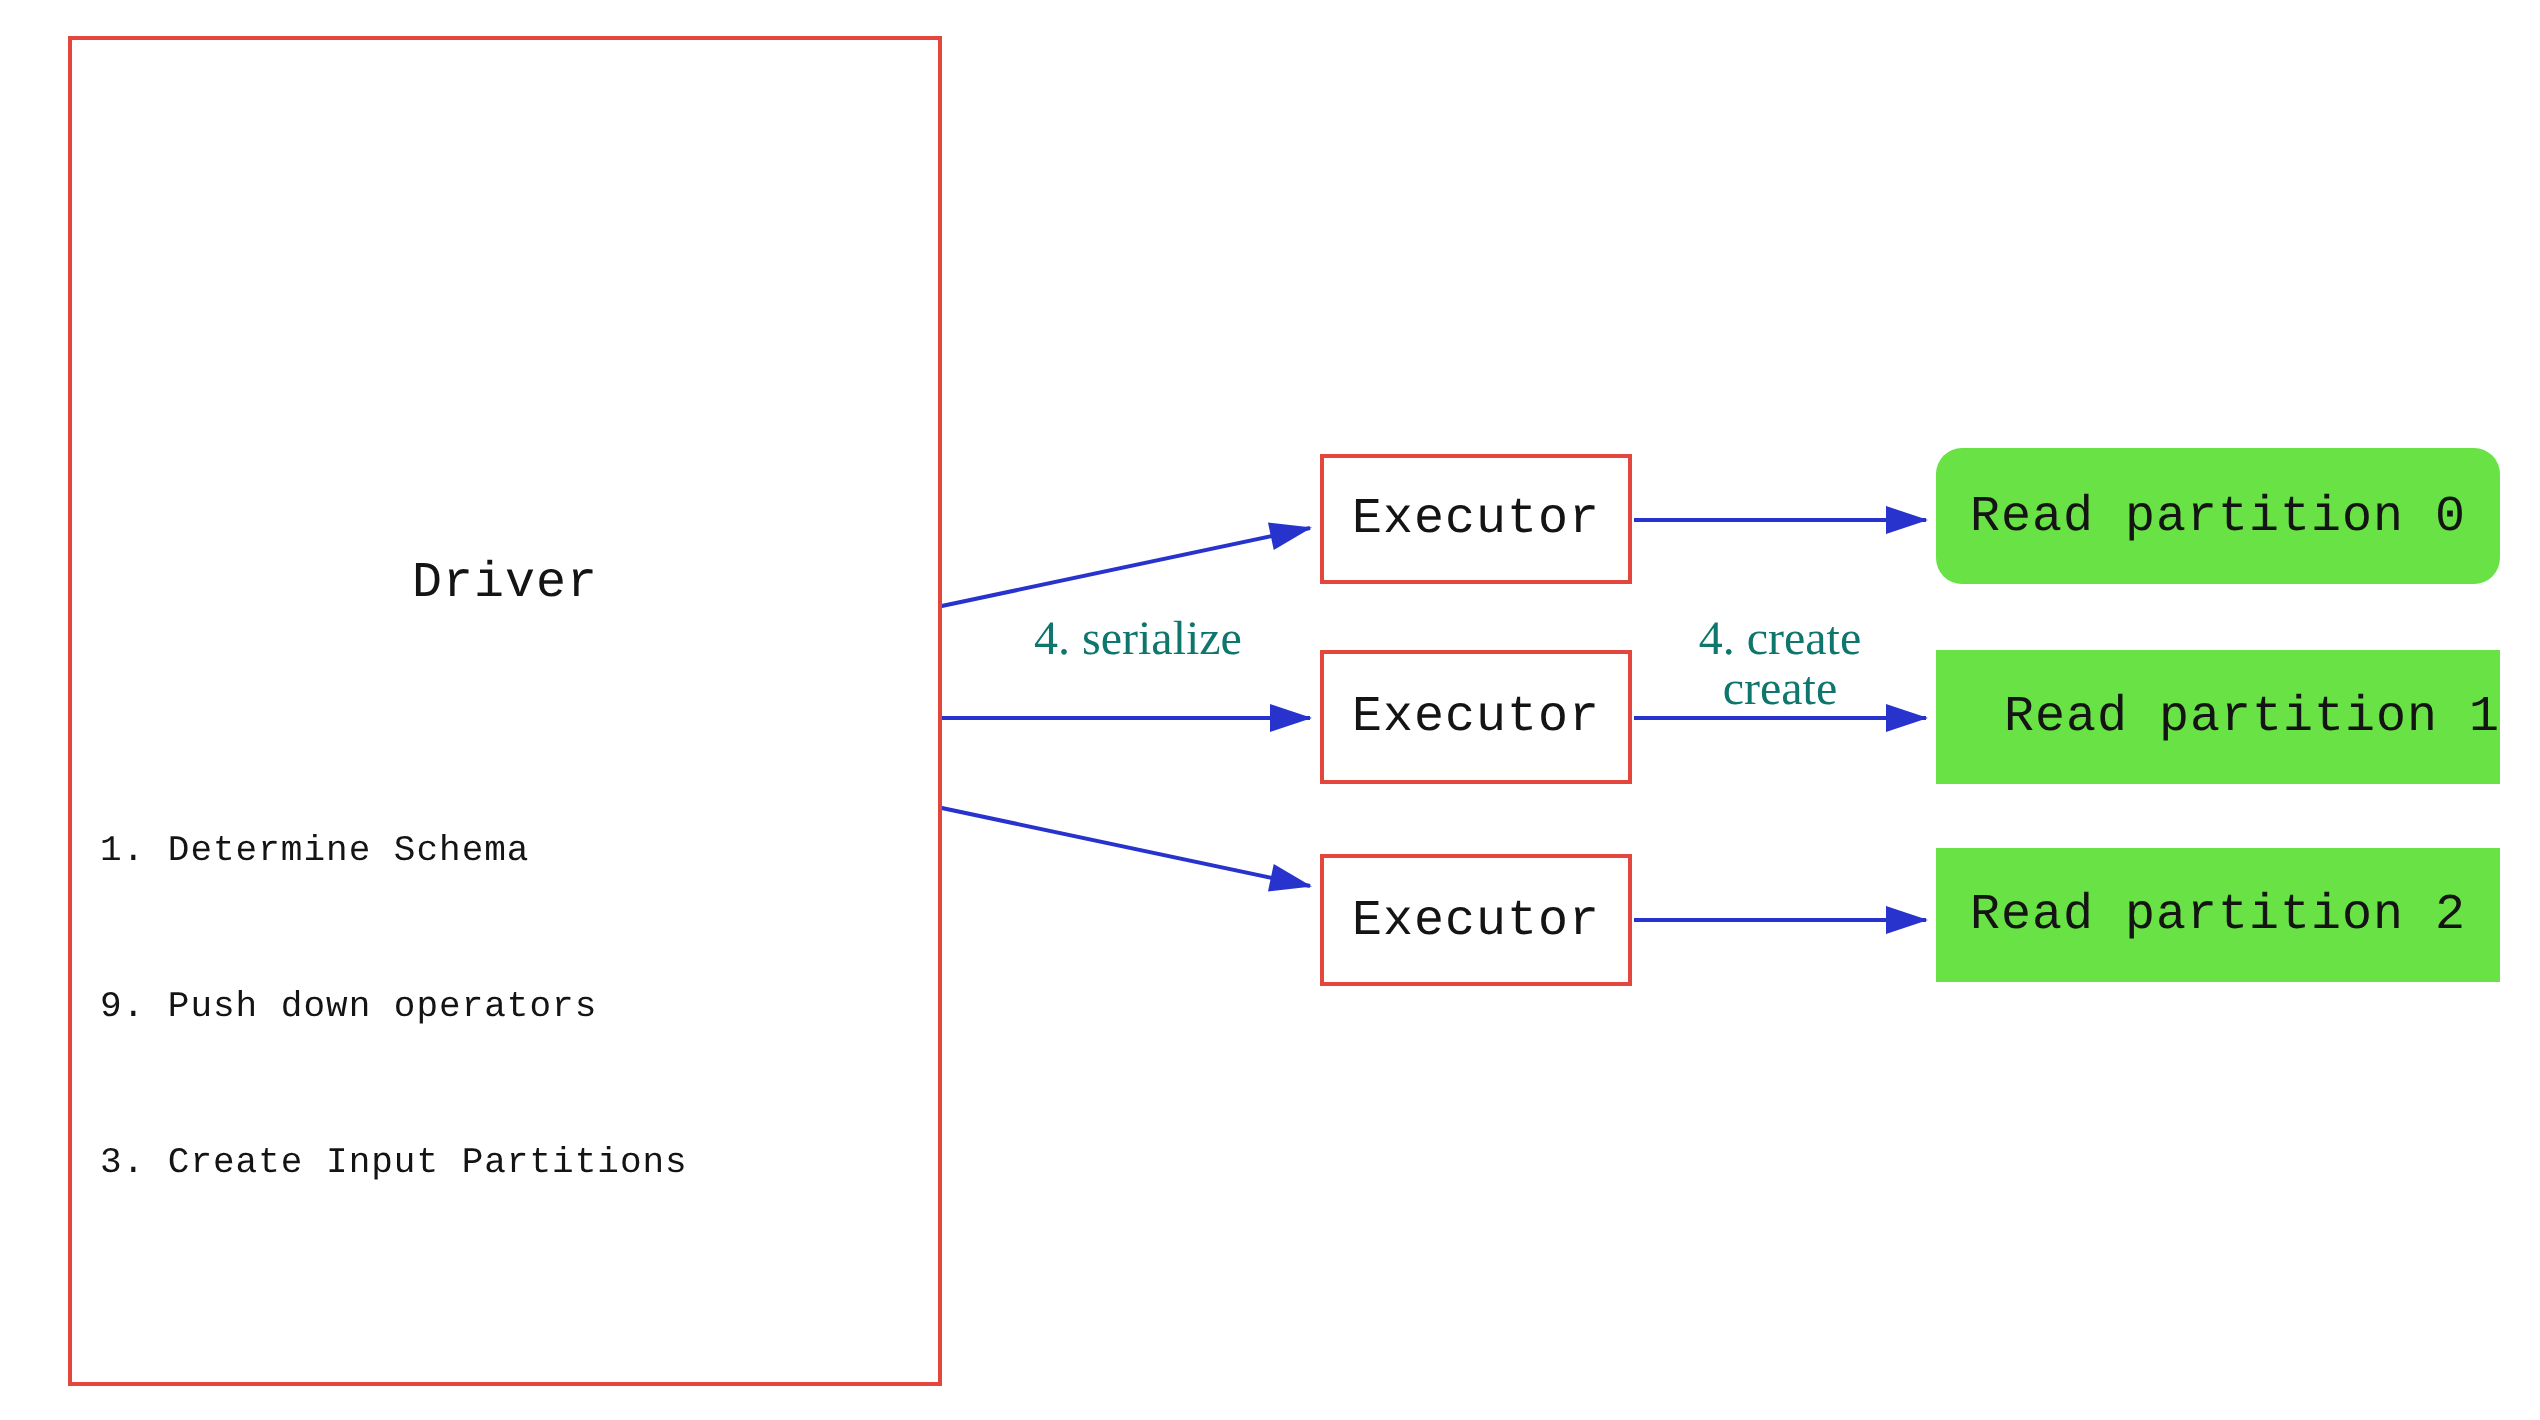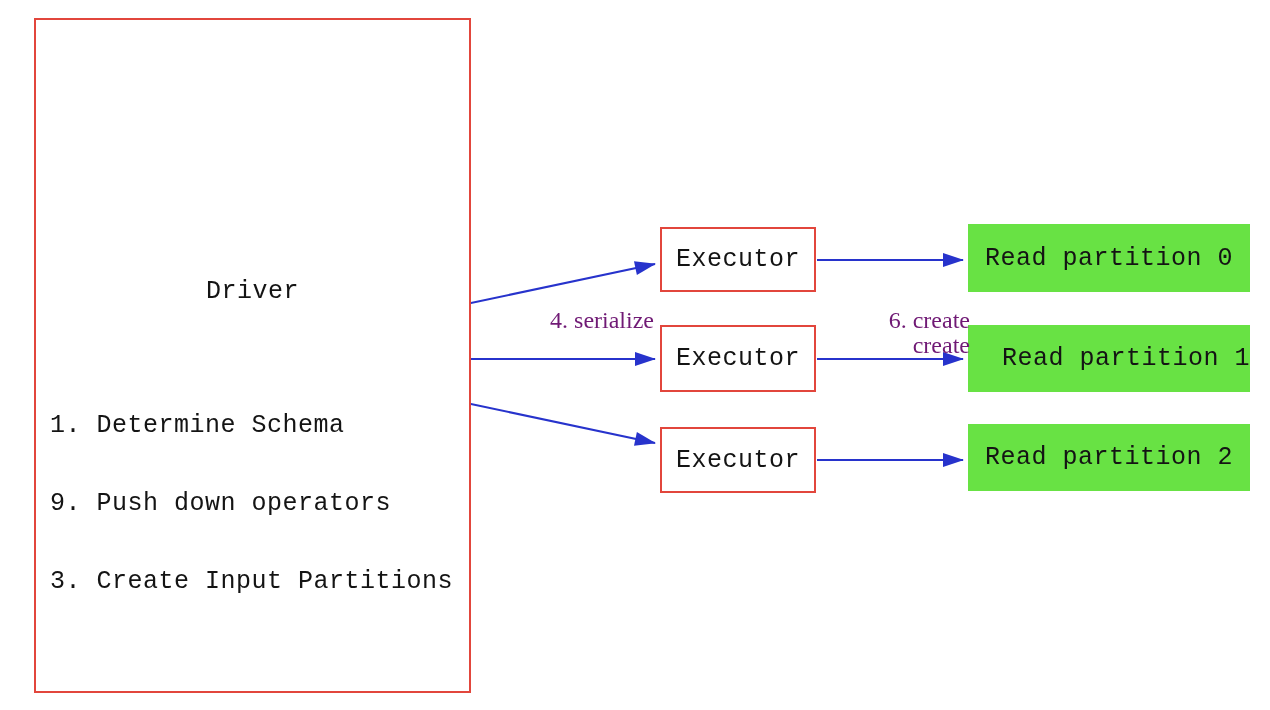--- a/index.html
+++ b/index.html
@@ -42,21 +42,21 @@
     left: 0; top: 259px;
     width: 100%;
     text-align: center;
     font-size: 25px;
     letter-spacing: 0.5px;
     line-height: 26px;
   }
   .driver-steps {
     position: absolute;
     left: 14px; top: 341px;
-    font-size: 25px;
+    font-size: 18px;
     letter-spacing: 0.5px;
     line-height: 26px;
     white-space: pre;
   }
 
   .exec-box {
     position: absolute;
     left: 660px;
     width: 156px;
     border: 2px solid var(--box-border);
@@ -76,31 +76,31 @@
     position: absolute;
     left: 968px;
     width: 282px;
     background: var(--partition-fill);
     display: flex;
     align-items: center;
     justify-content: center;
     font-size: 25px;
     letter-spacing: 0.5px;
   }
-  .part-1 { top: 224px; height: 68px; }
+  .part-1 { top: 224px; height: 68px; border-radius: 13px; }
   .part-2 { top: 325px; height: 67px; justify-content: flex-end; }
   .part-3 { top: 424px; height: 67px; font-family: Liberation Mono, monospace; }
 
   .edge-label {
     position: absolute;
-    text-align: right;
+    text-align: center;
     font-family: "Liberation Serif", "DejaVu Serif", serif;
     font-size: 24px;
     line-height: 25px;
-    color: #701a75;
+    color: #0f766e;
   }
   .label-serialize { left: 484px; top: 308px; width: 170px; }
   .label-reader    { left: 810px; top: 308px; width: 160px; }
 </style>
 </head>
 <body>
 
 <div class="canvas">
 
   <svg class="arrows" viewBox="0 0 1270 710">
@@ -143,17 +143,17 @@
     <span>Read partition 1</span>
   </div>
   <div class="partition-box part-3">
     <span>Read partition 2</span>
   </div>
 
   <div class="edge-label label-serialize">
     <div>4. serialize</div>
   </div>
   <div class="edge-label label-reader">
-    <div>6. create</div>
+    <div>4. create</div>
     <div>create</div>
   </div>
 
 </div>
 
 </body></html>

